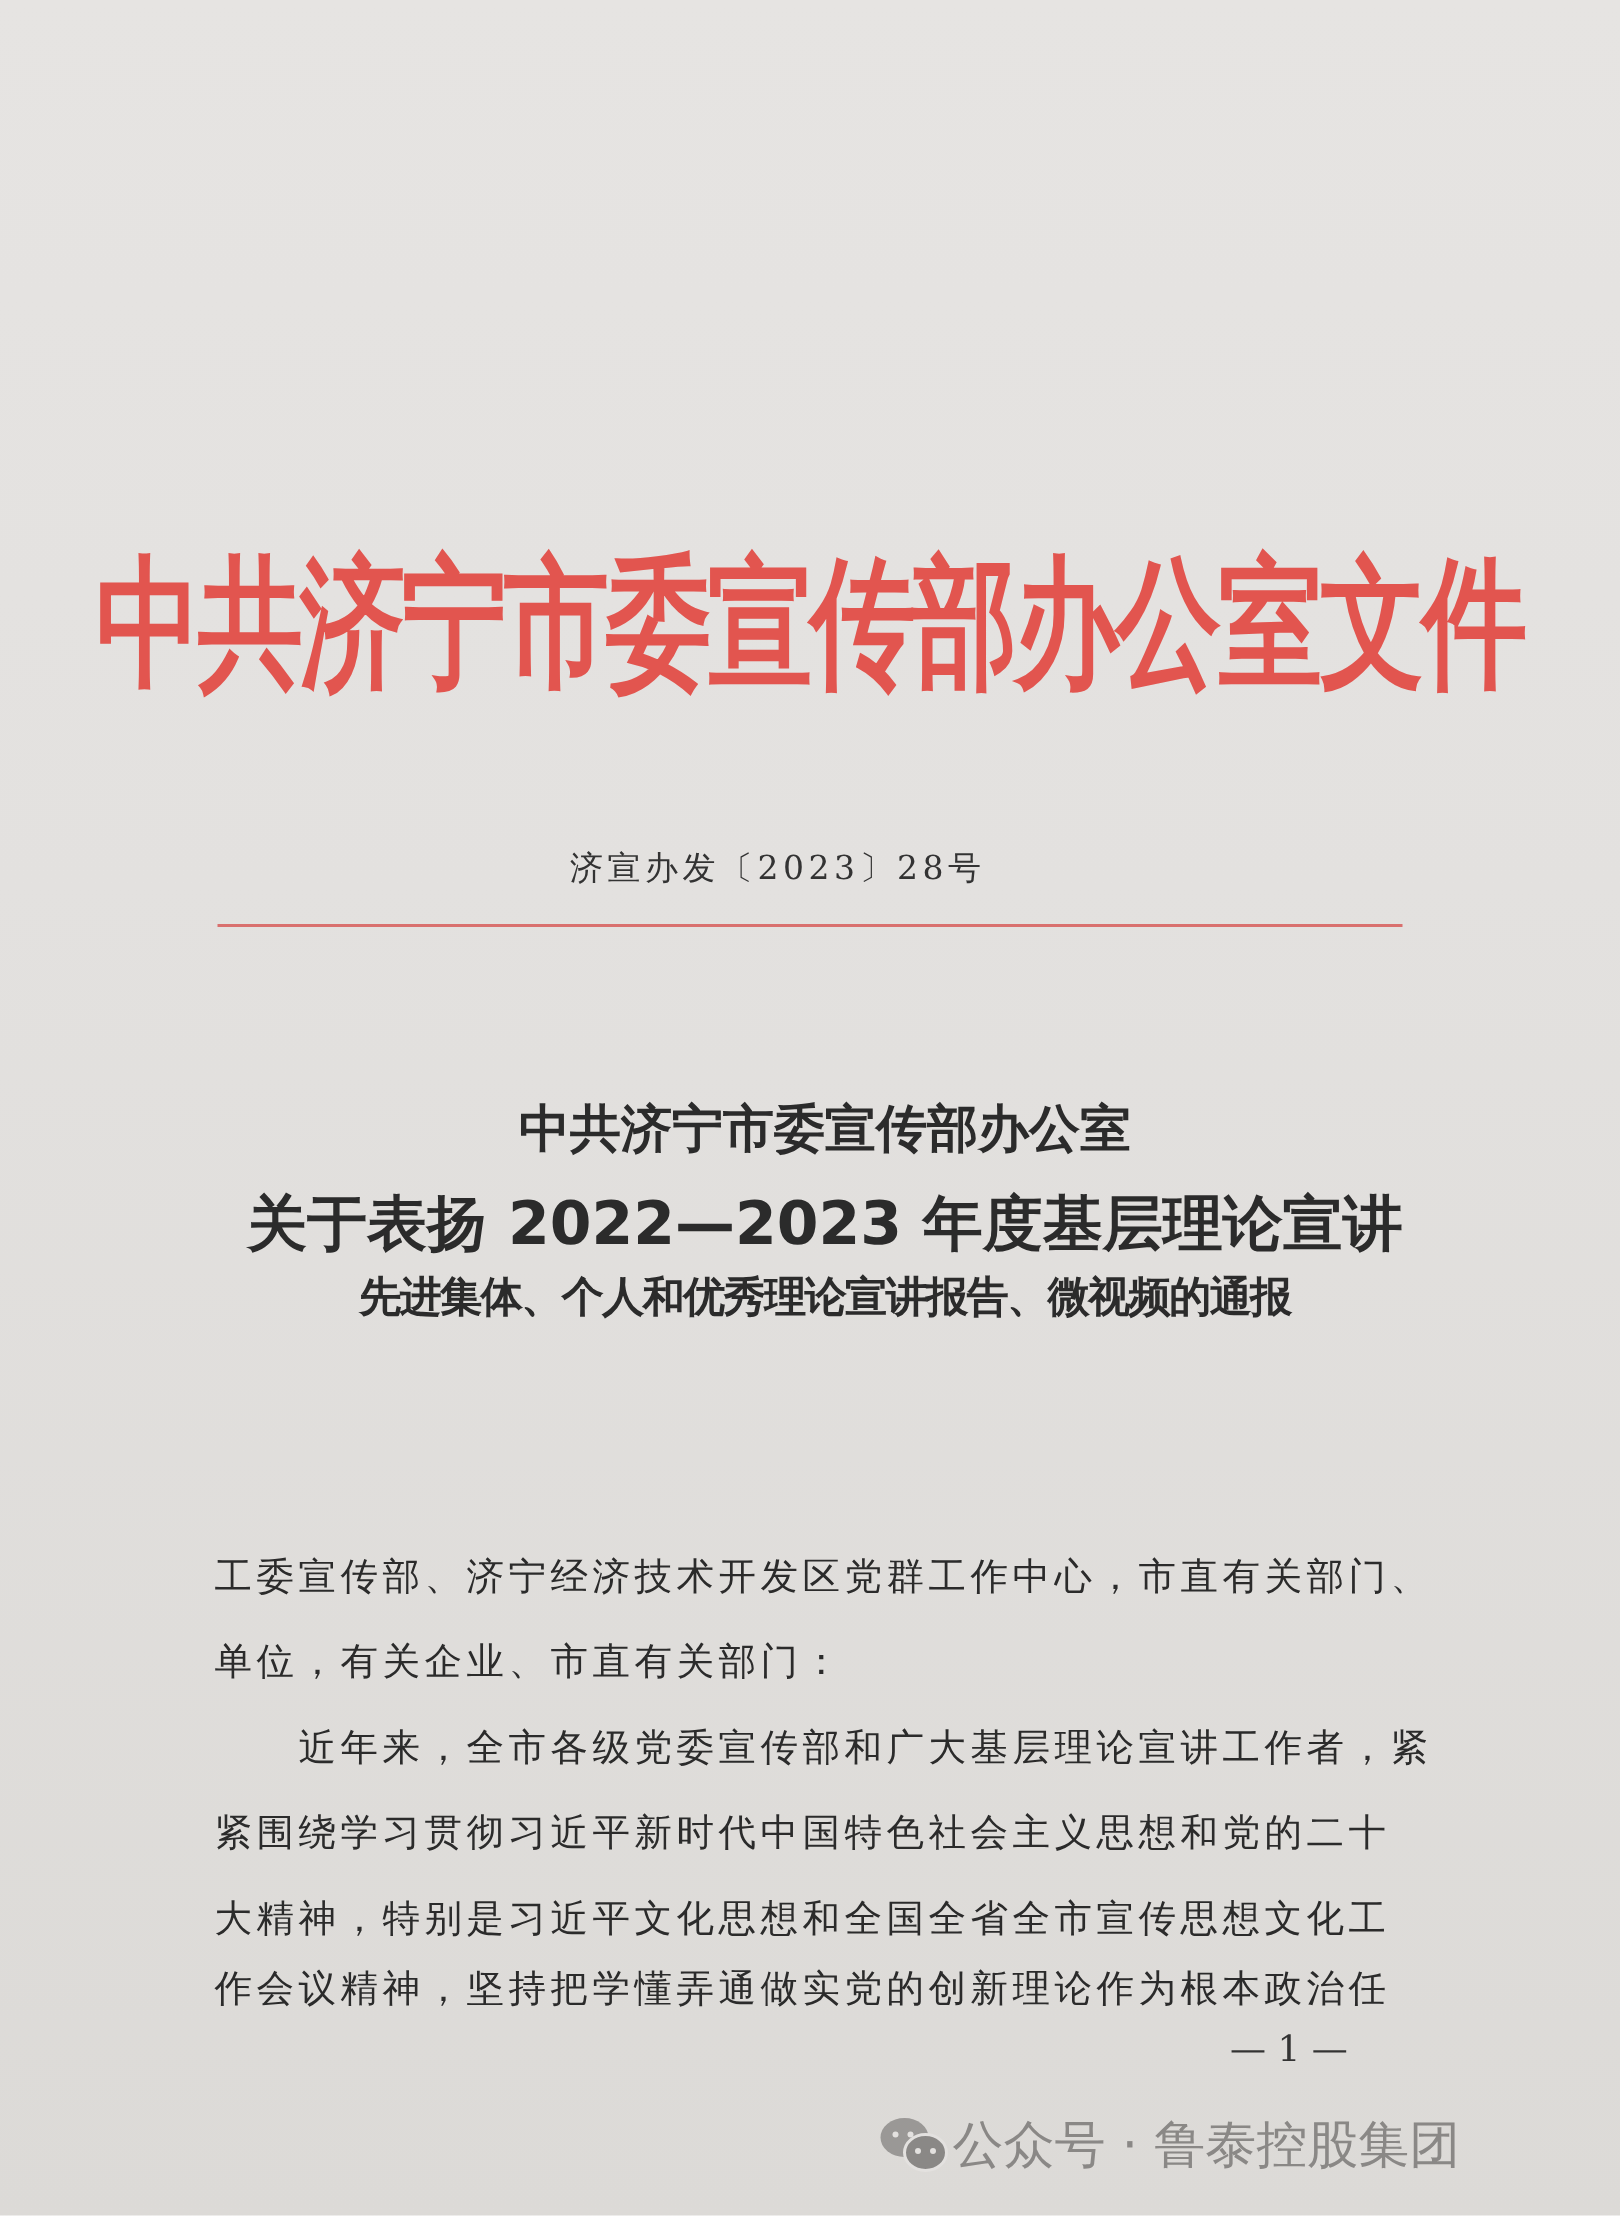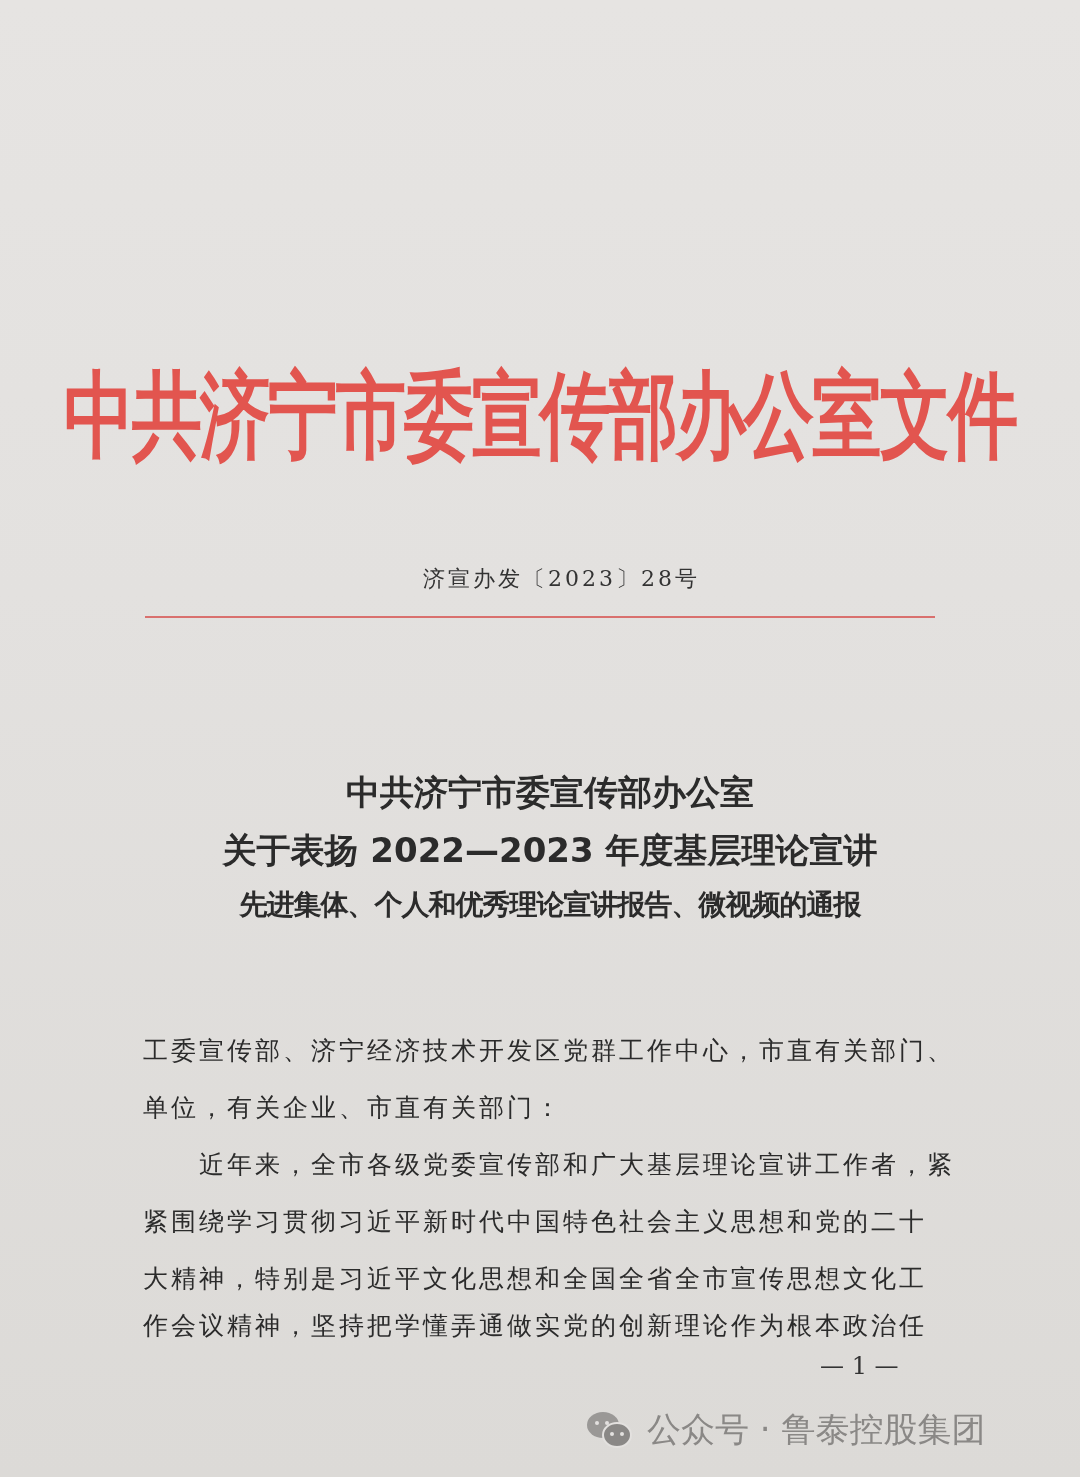--- a/index.html
+++ b/index.html
@@ -12,45 +12,45 @@
     }
     .page { position: absolute; left: 0; top: 12px; width: 1080px; height: 1477px; }
     .masthead {
       position: absolute; left: 140px; top: 330px; width: 800px; height: 150px;
       display: flex; align-items: center; justify-content: center;
       color: #e2554f; font-family: "DejaVu Sans", "Liberation Sans", sans-serif;
       font-weight: bold; font-size: 70px; letter-spacing: -2px;
       transform: scaleY(1.35); white-space: nowrap;
     }
     .docnum {
-      position: absolute; left: 380px; top: 552px; width: 320px; text-align: right;
+      position: absolute; left: 380px; top: 552px; width: 320px; text-align: left;
       font-size: 22px; letter-spacing: 3px; color: #333;
     }
     .redline {
       position: absolute; left: 145px; top: 604px; width: 790px; height: 2px;
       background: #d9706e;
     }
     .title {
       position: absolute; left: 150px; width: 800px; text-align: center;
       font-family: "DejaVu Sans", "Liberation Sans", sans-serif; font-weight: bold;
-      color: #2b2b2b; white-space: nowrap; margin-top: 40px;
+      color: #2b2b2b; white-space: nowrap;
     }
     .t1 { top: 718px; font-size: 34px; }
-    .t2 { top: 776px; font-size: 34px; }
+    .t2 { top: 776px; font-size: 40px; }
     .t3 { top: 834px; font-size: 28px; letter-spacing: -1px; }
     .body-text {
       position: absolute; left: 143px; width: 800px;
       font-size: 25px; letter-spacing: 3px; color: #2b2b2b; white-space: nowrap;
     }
     .page-number {
       position: absolute; left: 820px; top: 1340px; font-size: 24px; color: #333;
     }
     .watermark {
       position: absolute; left: 585px; top: 1395px; display: flex; align-items: center;
-      gap: 14px; color: #8a8886; font-family: "DejaVu Sans", "Liberation Sans", sans-serif;
+      gap: 2px; color: #8a8886; font-family: "DejaVu Sans", "Liberation Sans", sans-serif;
       font-size: 34px;
     }
     .wechat-icon { width: 48px; height: 40px; position: relative; }
   </style>
 </head>
 <body>
 
 <div class="page">
   <div class="masthead">中共济宁市委宣传部办公室文件</div>
   <div class="docnum">济宣办发〔2023〕28号</div>

